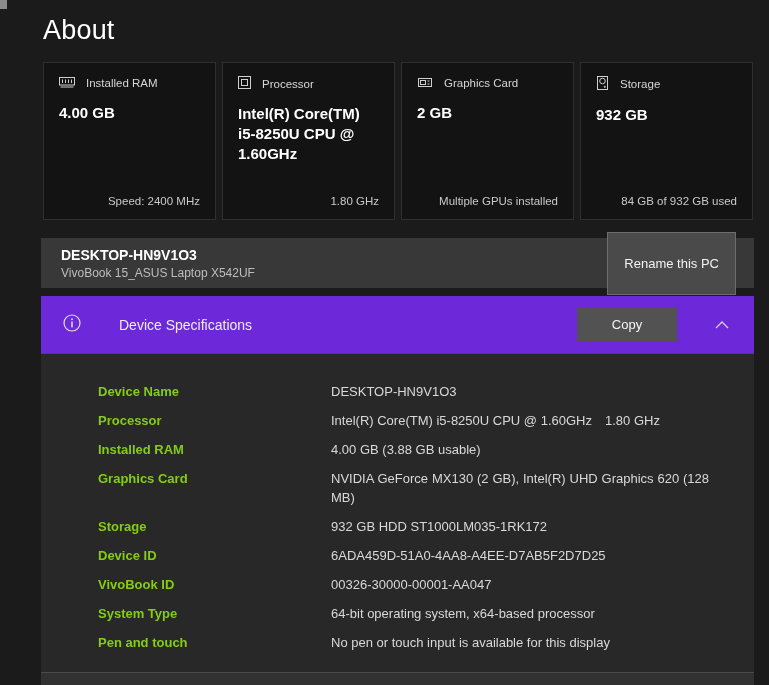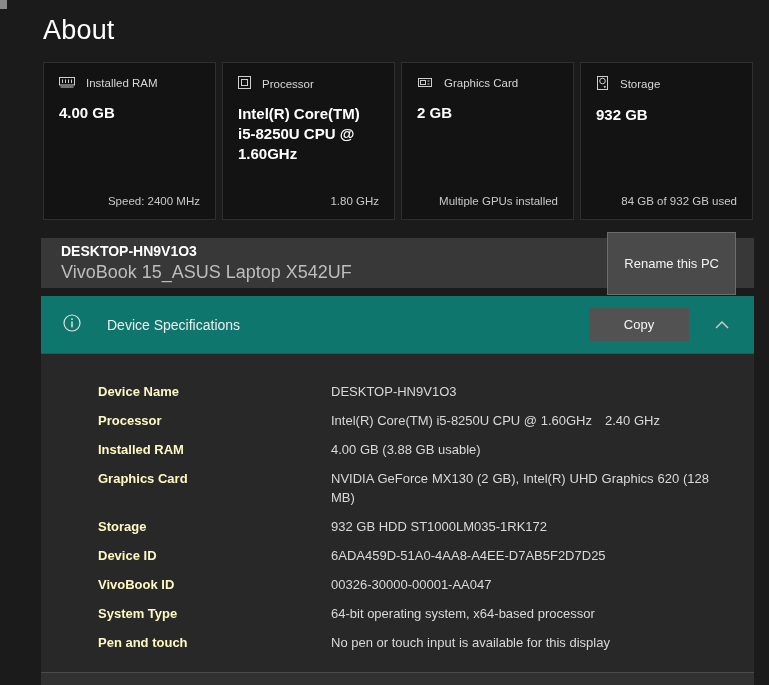--- a/index.html
+++ b/index.html
@@ -29,39 +29,39 @@
   .card-value{margin-top:13px;font-size:15px;font-weight:700;color:#ffffff;line-height:20px;}
   .card-caption{margin-top:auto;font-size:11.5px;color:#c9c9c9;text-align:right;}
   .icon{stroke:#cfcfcf;fill:none;stroke-width:1;}
   
   .device-bar{
     margin-top:18px;height:50px;background:#383838;
     display:flex;align-items:center;padding:0 18px 0 20px;box-sizing:border-box;
   }
   .device-names{flex:1;min-width:0;}
   .device-name{font-size:14px;font-weight:700;color:#ffffff;margin-bottom:3px;}
-  .device-model{font-size:18px;color:#bdbdbd;}
+  .device-model{font-size:12px;color:#bdbdbd;}
   .rename-btn{
     background:#4a4a4a;border:1px solid #6d6d6d;color:#f2f2f2;
     font-size:13px;font-family:inherit;padding:23px 16px;cursor:pointer;
   }
   
   .panel{margin-top:8px;background:#282828;}
-  .panel-header{height:57px;background:#0f766e;display:flex;align-items:center;padding:0 20px;box-sizing:border-box;}
+  .panel-header{height:57px;background:#6d28d9;display:flex;align-items:center;padding:0 20px;box-sizing:border-box;gap:12px;}
   .info-icon{margin-left:2px;}
   .panel-title{margin-left:26px;font-size:14px;color:#ededed;flex:1;}
   .copy-btn{
     background:#525252;border:none;color:#f5f5f5;font-size:13px;font-family:inherit;
     width:100px;height:33px;margin-right:21px;cursor:pointer;
   }
   .chevron-btn{background:none;border:none;padding:4px;cursor:pointer;line-height:0;}
   .panel-divider{height:1px;background:#4a4a4a;}
   .spec-grid{padding:28px 45px 10px 57px;}
   .spec-row{display:flex;margin-bottom:10px;font-size:13px;line-height:19px;}
-  .spec-label{width:233px;flex-shrink:0;font-weight:700;color:#fef9c3;}
+  .spec-label{width:233px;flex-shrink:0;font-weight:700;color:#84cc16;}
   .spec-value{flex:1;color:#d9d9d9;text-align:justify;}
   .next-section{height:14px;background:#313131;}
 </style>
 </head>
 <body>
 
 <div class="scroll-fragment"></div>
 
 <div class="content">
 
@@ -163,21 +163,21 @@
 
     <div class="panel-divider"></div>
 
     <div class="spec-grid">
       <div class="spec-row">
         <div class="spec-label">Device Name</div>
         <div class="spec-value">DESKTOP-HN9V1O3</div>
       </div>
       <div class="spec-row">
         <div class="spec-label">Processor</div>
-        <div class="spec-value">Intel(R) Core(TM) i5-8250U CPU @ 1.60GHz  2.40 GHz</div>
+        <div class="spec-value">Intel(R) Core(TM) i5-8250U CPU @ 1.60GHz  1.80 GHz</div>
       </div>
       <div class="spec-row">
         <div class="spec-label">Installed RAM</div>
         <div class="spec-value">4.00 GB (3.88 GB usable)</div>
       </div>
       <div class="spec-row">
         <div class="spec-label">Graphics Card</div>
         <div class="spec-value">NVIDIA GeForce MX130 (2 GB), Intel(R) UHD Graphics 620 (128 MB)</div>
       </div>
       <div class="spec-row">

